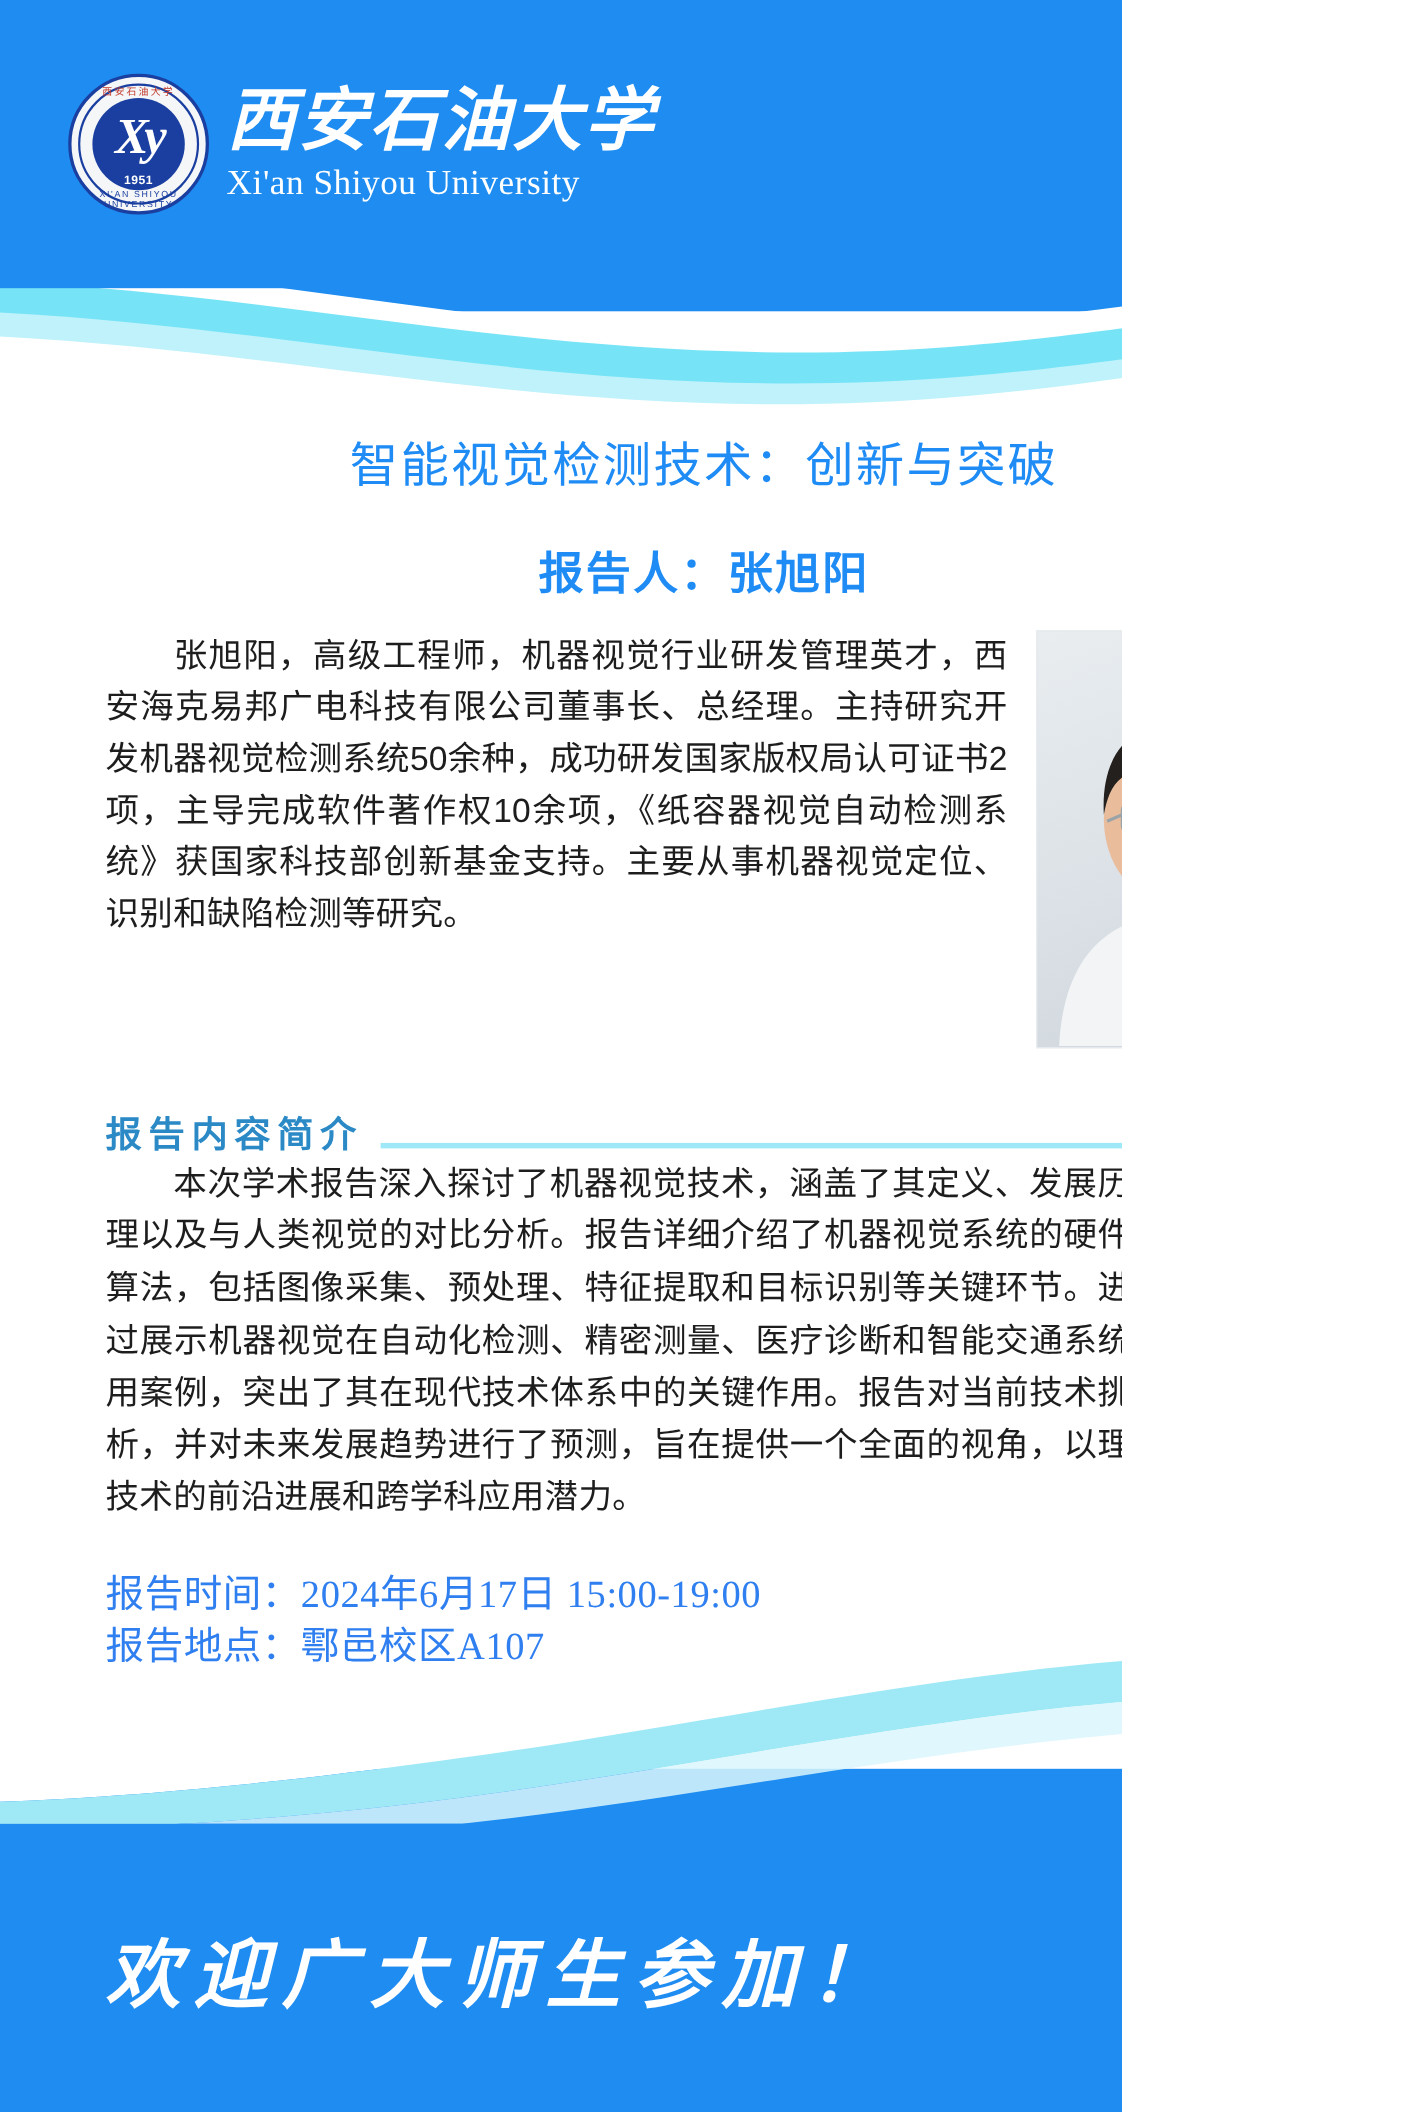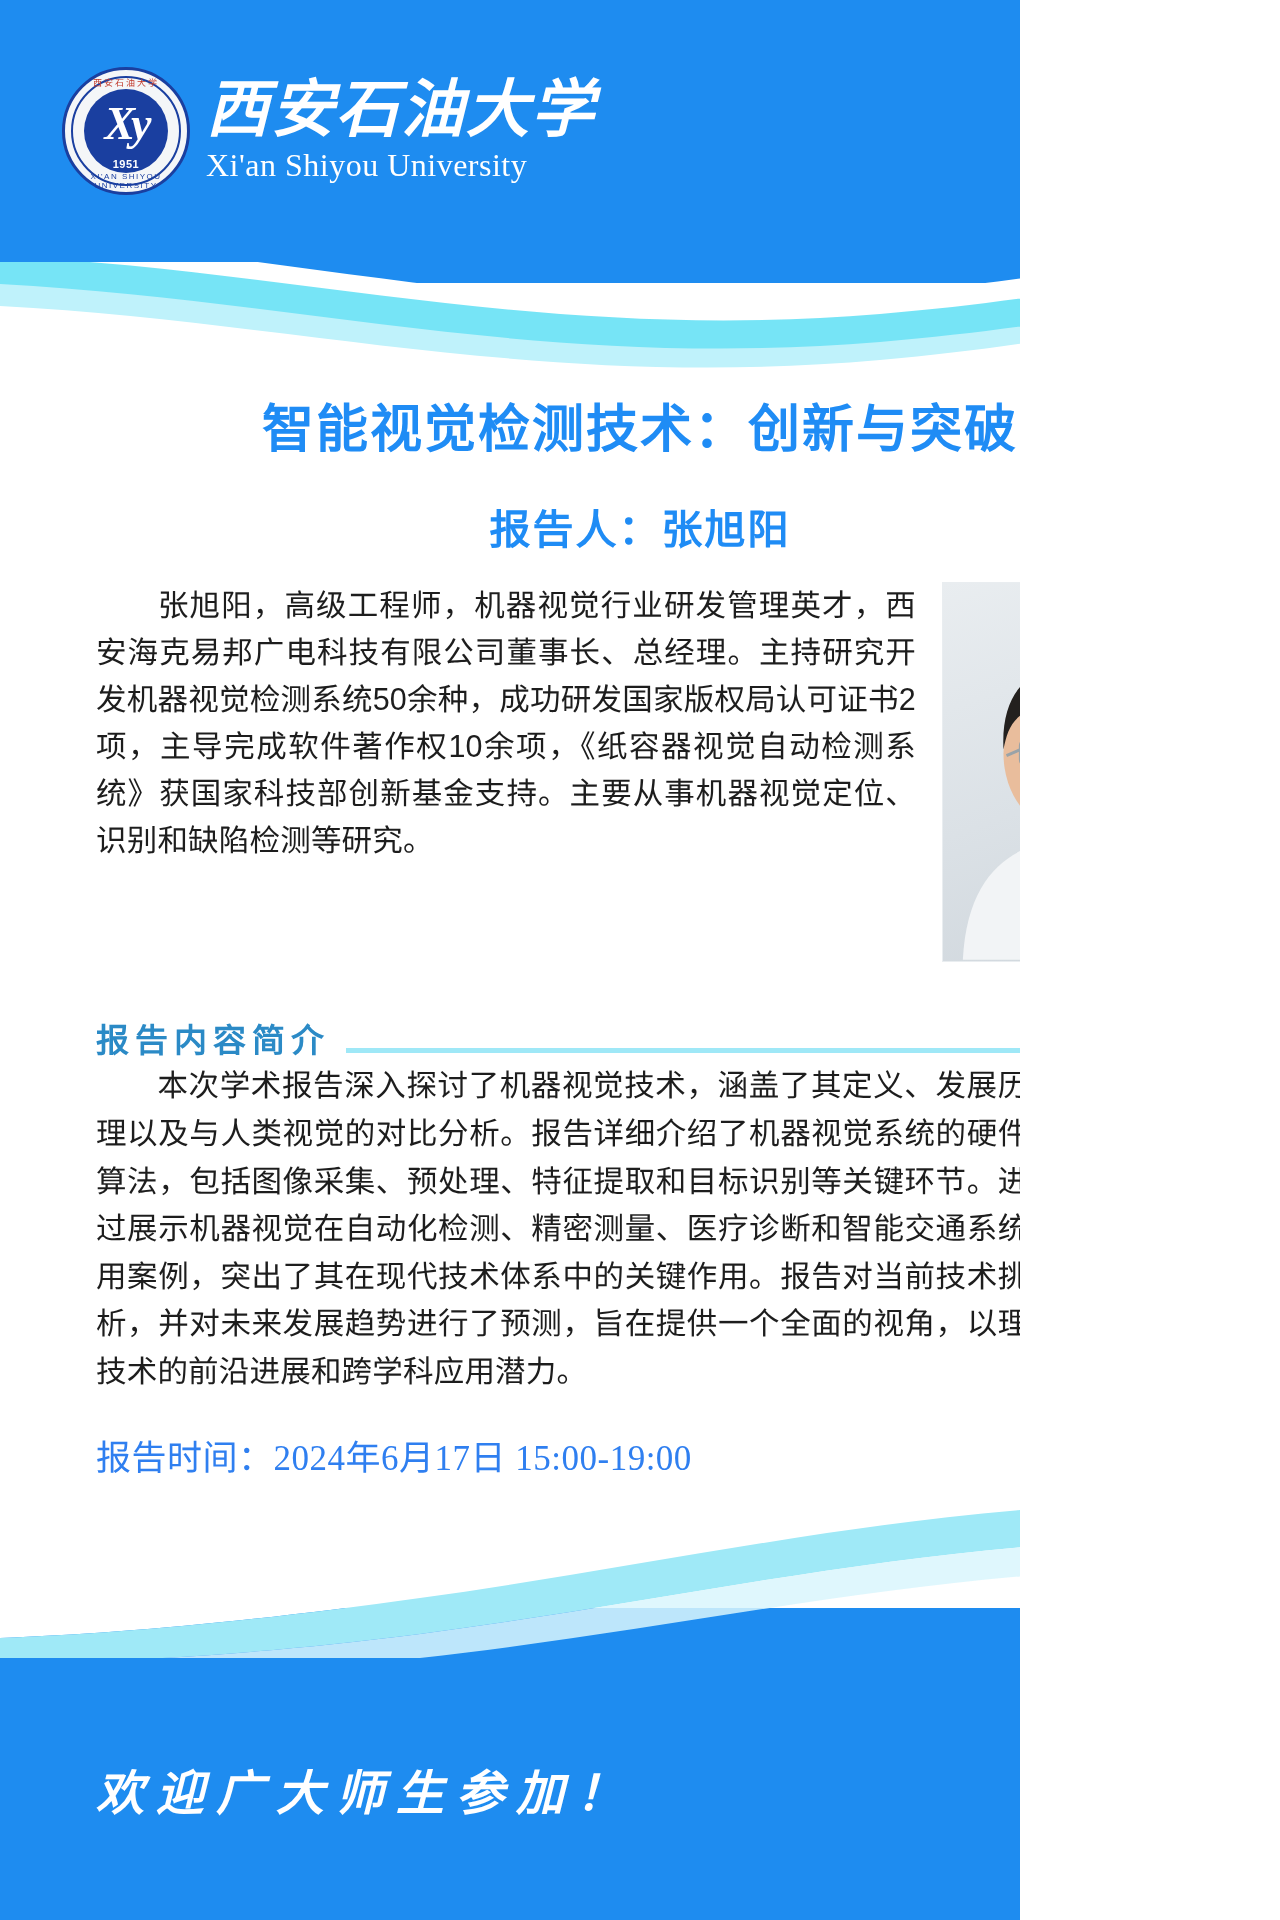--- a/index.html
+++ b/index.html
@@ -157,22 +157,22 @@
     position: absolute;
     top: 0; left: 0;
     width: 1280px;
     padding: 0 96px;
     z-index: 7;
   }
 
   .talk-title {
     text-align: center;
     color: #1f8cf5;
-    font-size: 52px;
-    font-weight: bold;
+    font-size: 44px;
+    font-weight: normal;
     letter-spacing: 2px;
     margin-top: 398px;
     line-height: 1.2;
   }
 
   .speaker-line {
     text-align: center;
     color: #1f8cf5;
     font-size: 41px;
     font-weight: bold;
@@ -265,21 +265,21 @@
     width: 1280px;
     height: 262px;
     z-index: 6;
     display: flex;
     align-items: center;
     padding-left: 96px;
   }
   .footer-text {
     color: #ffffff;
     font-family: "Liberation Serif", "DejaVu Serif", serif;
-    font-size: 48px;
+    font-size: 68px;
     font-style: italic;
     font-weight: bold;
     letter-spacing: 12px;
     white-space: nowrap;
   }
 </style>
 </head>
 <body>
 
 <div class="poster">
@@ -358,20 +358,21 @@
 
     <div class="section-head">
       <span class="label">报告内容简介</span>
       <span class="rule"></span>
     </div>
 
     <p class="abstract-text"><span class="indent"></span><span>本次学术报告深入探讨了机器视觉技术，涵盖了其定义、发展历程、基本原理以及与人类视觉的对比分析。报告详细介绍了机器视觉系统的硬件组件和软件算法，包括图像采集、预处理、特征提取和目标识别等关键环节。进一步地，通过展示机器视觉在自动化检测、精密测量、医疗诊断和智能交通系统等领域的应用案例，突出了其在现代技术体系中的关键作用。报告对当前技术挑战进行了分析，并对未来发展趋势进行了预测，旨在提供一个全面的视角，以理解机器视觉技术的前沿进展和跨学科应用潜力。</span></p>
 
     <div class="meta-lines">
       <div class="meta-line">报告时间：2024年6月17日 15:00-19:00</div>
+      <div class="meta-line">报告地点：鄠邑校区A107</div>
     </div>
 
   </div>
 
   <svg class="wave-bottom" viewBox="0 0 1280 210" preserveAspectRatio="none">
     <path d="M0,0 L1280,0 L1280,60 C1000,36 700,112 420,150 C250,174 110,186 0,190 Z" fill="#ffffff"></path>
     <path d="M0,190 C110,186 250,174 420,150 C700,112 1000,36 1280,60 L1280,96 C1000,74 700,150 420,186 C250,208 110,214 0,216 Z" fill="#9fe9f7"></path>
     <path d="M0,216 C110,214 250,208 420,186 C700,150 1000,74 1280,96 L1280,124 C1000,104 700,180 420,210 L0,210 Z" fill="#d9f6fd" opacity="0.85"></path>
   </svg>
 

